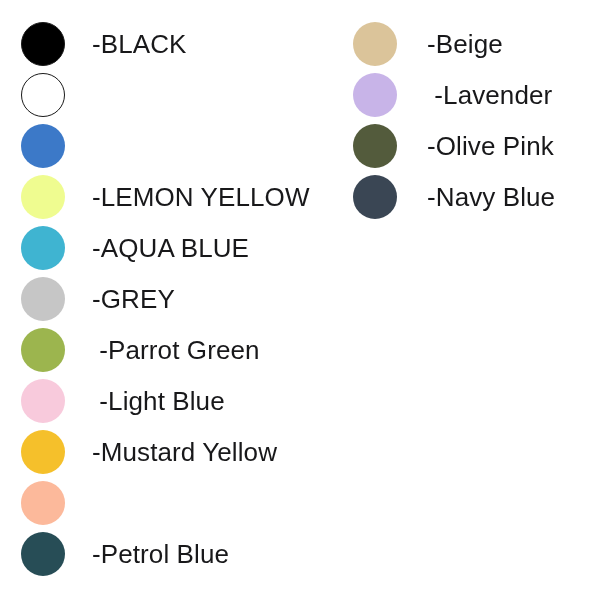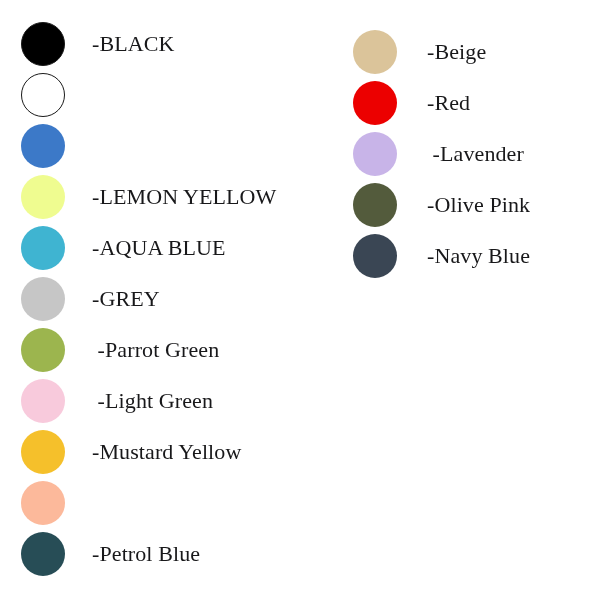--- a/index.html
+++ b/index.html
@@ -23,21 +23,21 @@
   }
 
   .swatch-column {
     position: absolute;
     top: 0;
     display: flex;
     flex-direction: column;
   }
 
   #column-left  { left: 0px;   width: 330px; padding-top: 18px; }
-  #column-right { left: 332px; width: 268px; padding-top: 26px; }
+  #column-right { left: 332px; width: 268px; padding-top: 18px; }
 
   .swatch-row {
     display: flex;
     align-items: center;
     height: 51px;
   }
 
   #column-left  .swatch-row { padding-left: 21px; }
   #column-right .swatch-row { padding-left: 21px; }
 
@@ -48,27 +48,27 @@
     flex: 0 0 44px;
     box-sizing: border-box;
   }
 
   .swatch-dot.outlined {
     border: 1.4px solid #1a1a1a;
   }
 
   .swatch-label {
     margin-left: 27px;
-    font-size: 22px;
+    font-size: 26px;
     line-height: 1;
     color: #18181a;
     font-weight: 300;
     letter-spacing: 0.1px;
     white-space: pre;
-    font-family: Liberation Serif, serif;
+    font-family: Liberation Sans, sans-serif;
   }
 
   #column-right .swatch-label {
     margin-left: 30px;
   }
 </style>
 </head>
 <body>
 
 <div id="legend-board">
@@ -95,45 +95,41 @@
       <div class="swatch-row">
         <span class="swatch-dot" style="background: rgb(198, 198, 198);"></span>
         <span class="swatch-label">-GREY</span>
       </div>
       <div class="swatch-row">
         <span class="swatch-dot" style="background: rgb(156, 181, 78);"></span>
         <span class="swatch-label"> -Parrot Green</span>
       </div>
       <div class="swatch-row">
         <span class="swatch-dot" style="background: rgb(248, 202, 220);"></span>
-        <span class="swatch-label"> -Light Green</span>
+        <span class="swatch-label"> -Light Blue</span>
       </div>
       <div class="swatch-row">
         <span class="swatch-dot" style="background: rgb(245, 192, 43);"></span>
         <span class="swatch-label">-Mustard Yellow</span>
       </div>
       <div class="swatch-row">
         <span class="swatch-dot" style="background: rgb(252, 185, 155);"></span>
       </div>
       <div class="swatch-row">
         <span class="swatch-dot" style="background: rgb(39, 77, 86);"></span>
         <span class="swatch-label">-Petrol Blue</span>
       </div>
     </div>
 
   <div class="swatch-column" id="column-right">
       <div class="swatch-row">
         <span class="swatch-dot" style="background: rgb(219, 196, 154);"></span>
         <span class="swatch-label">-Beige</span>
       </div>
       <div class="swatch-row">
-        <span class="swatch-dot" style="background: rgb(236, 0, 0);"></span>
-        <span class="swatch-label">-Red</span>
-      </div>
-      <div class="swatch-row">
         <span class="swatch-dot" style="background: rgb(200, 180, 232);"></span>
         <span class="swatch-label"> -Lavender</span>
       </div>
       <div class="swatch-row">
         <span class="swatch-dot" style="background: rgb(83, 91, 60);"></span>
         <span class="swatch-label">-Olive Pink</span>
       </div>
       <div class="swatch-row">
         <span class="swatch-dot" style="background: rgb(58, 70, 84);"></span>
         <span class="swatch-label">-Navy Blue</span>

